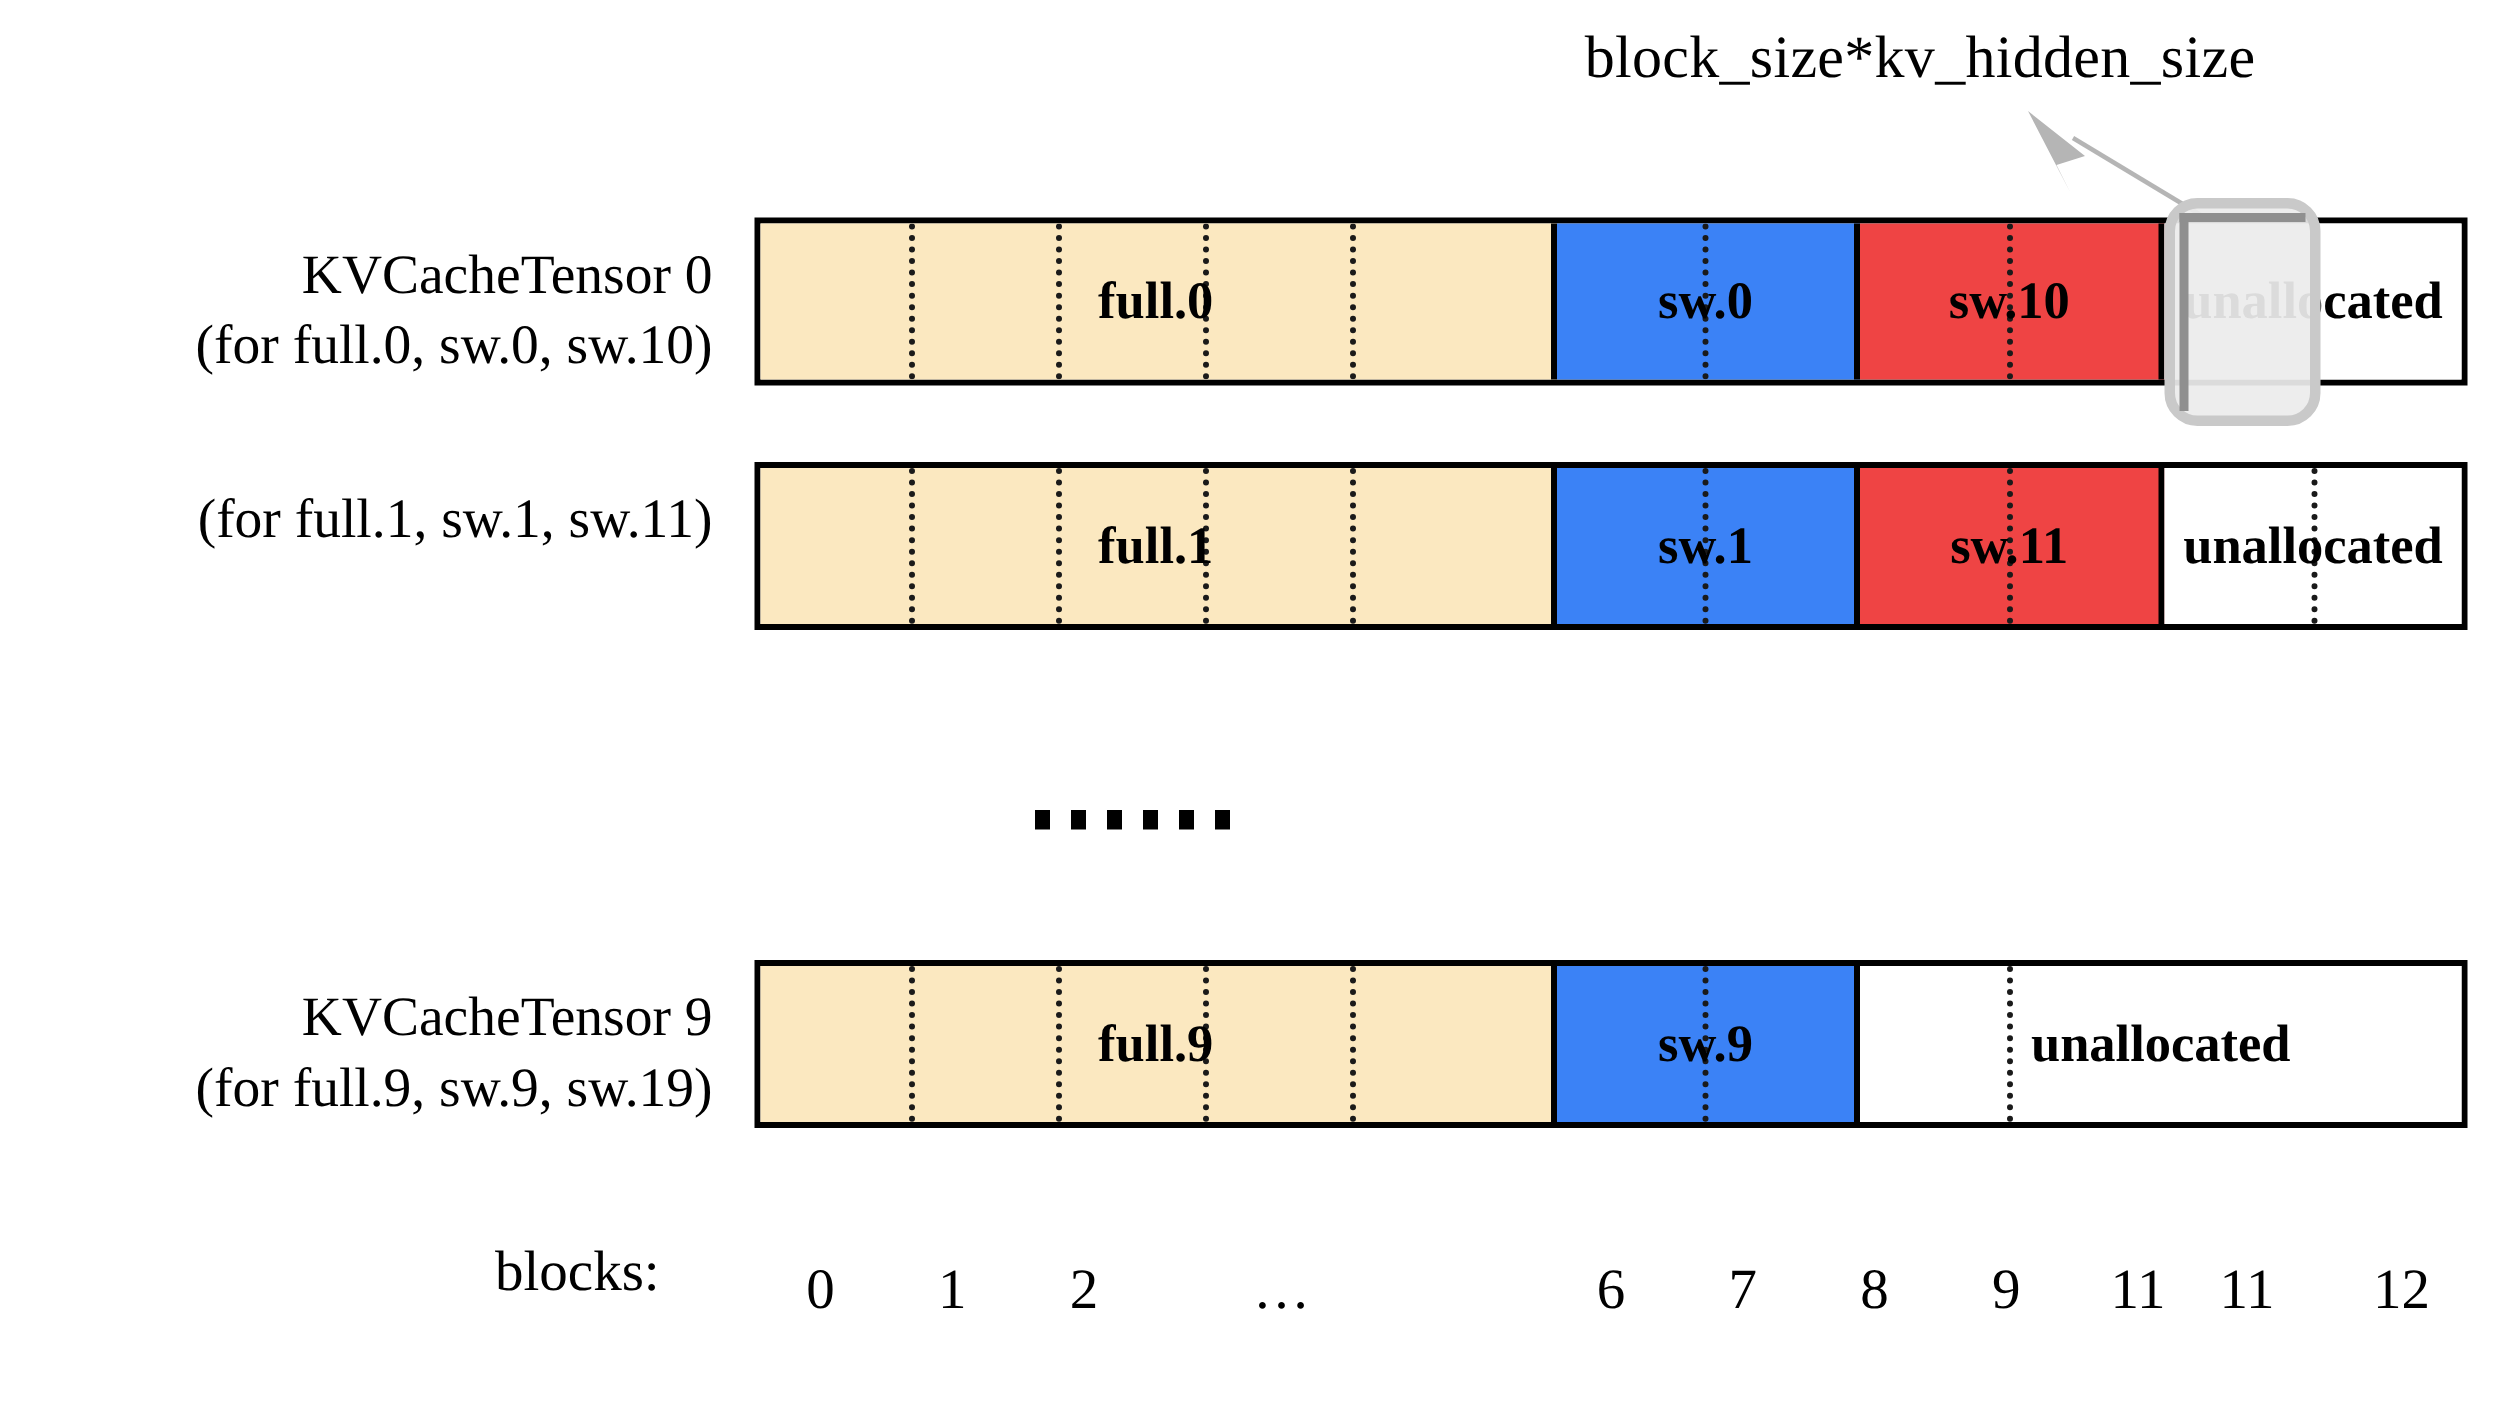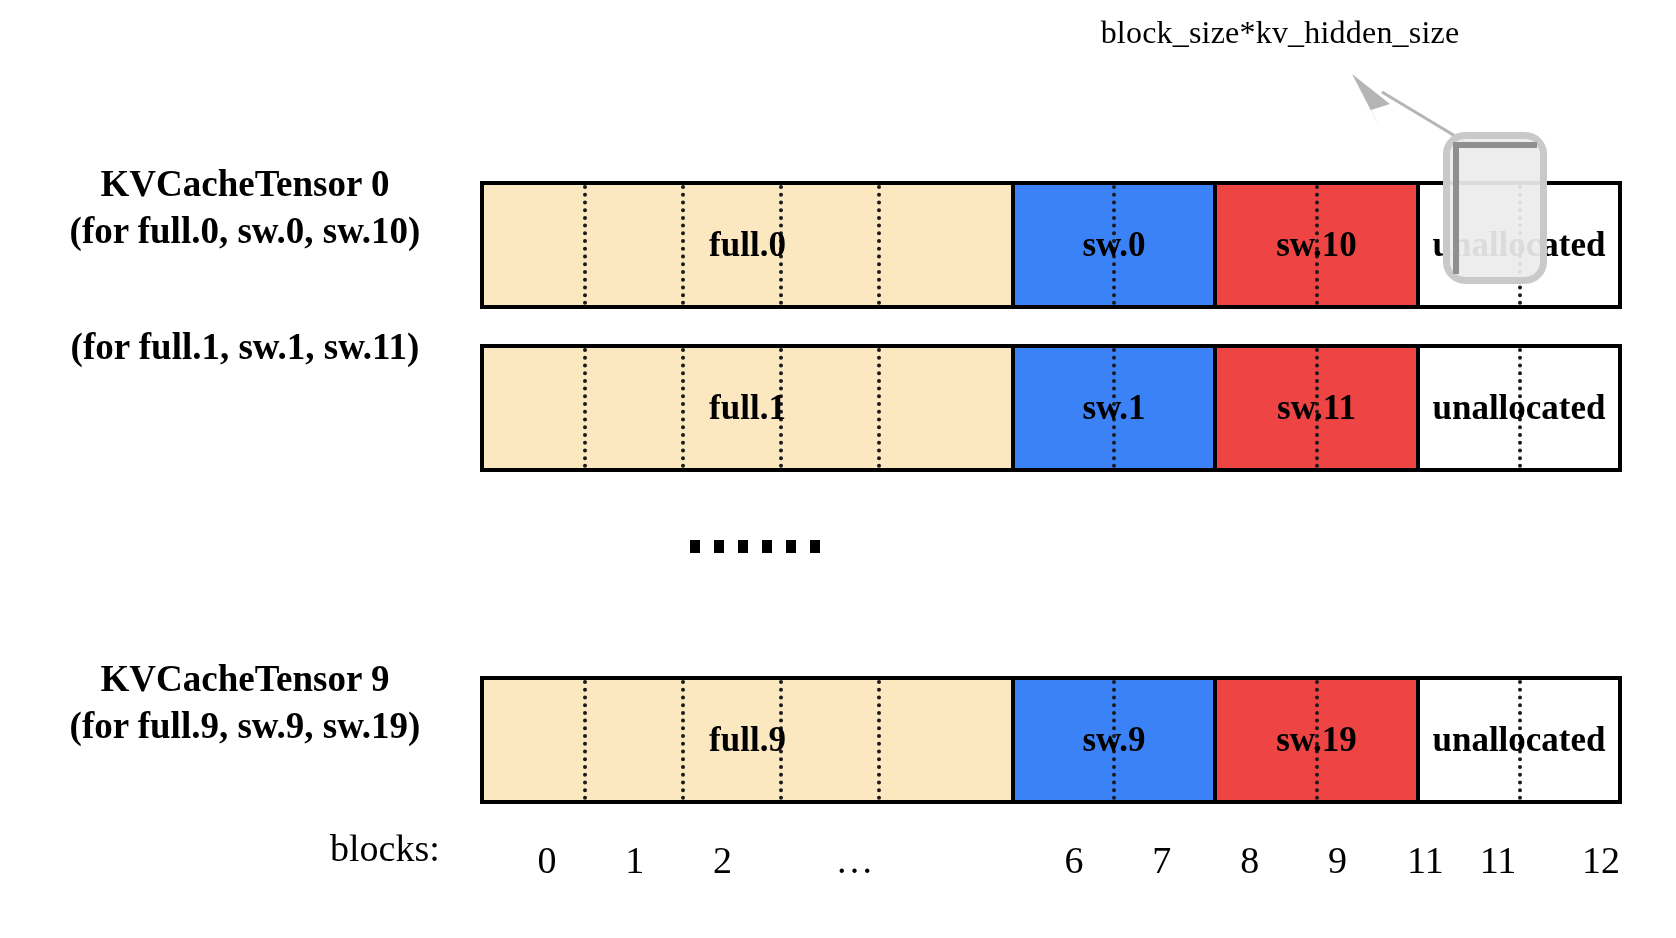--- a/index.html
+++ b/index.html
@@ -23,59 +23,58 @@
     height: 938px;
   }
 
   
   .callout-label {
     position: absolute;
     left: 1000px;
     top: 14px;
     width: 560px;
     text-align: center;
-    font-size: 32px;
+    font-size: 40px;
     font-weight: 400;
     letter-spacing: 0.2px;
     white-space: nowrap;
   }
 
   
   .callout-arrow {
     position: absolute;
     left: 1330px;
     top: 70px;
     width: 240px;
     height: 90px;
   }
 
   
   .row-label {
     position: absolute;
     left: 15px;
     width: 460px;
-    text-align: center;
+    text-align: right;
     font-size: 37px;
     line-height: 47px;
-    font-weight: 700;
+    font-weight: 400;
   }
   .row-label .l1 { display: block; }
   .row-label .l2 { display: block; }
 
   
   .bar {
     position: absolute;
-    left: 480px;
+    left: 503px;
     width: 1142px;
-    height: 128px;
+    height: 112px;
     border: 4px solid #000000;
     box-sizing: border-box;
     background: #ffffff;
     display: flex;
-    margin-top: 36px;
   }
   .seg {
     position: relative;
     height: 100%;
     box-sizing: border-box;
     display: flex;
     align-items: center;
     justify-content: center;
     font-weight: bold;
     font-size: 35px;
@@ -261,24 +260,20 @@
     <div class="seg full">
       <span class="dotline" style="left:99px;"></span>
       <span class="dotline" style="left:197px;"></span>
       <span class="dotline" style="left:295px;"></span>
       <span class="dotline" style="left:393px;"></span>
       <span class="seg-text">full.9</span>
     </div>
     <div class="seg swlight">
       <span class="dotline" style="left:97px;"></span>
       <span class="seg-text">sw.9</span>
-    </div>
-    <div class="seg swdark">
-      <span class="dotline" style="left:98px;"></span>
-      <span class="seg-text">sw.19</span>
     </div>
     <div class="seg unalloc">
       <span class="dotline" style="left:98px;"></span>
       <span class="seg-text">unallocated</span>
     </div>
   </div>
 
   <div class="blocks-caption">blocks:</div>
   <div class="blocks-ticks" id="blocks-ticks">
       <span style="left: 43.9231px;">0</span>

